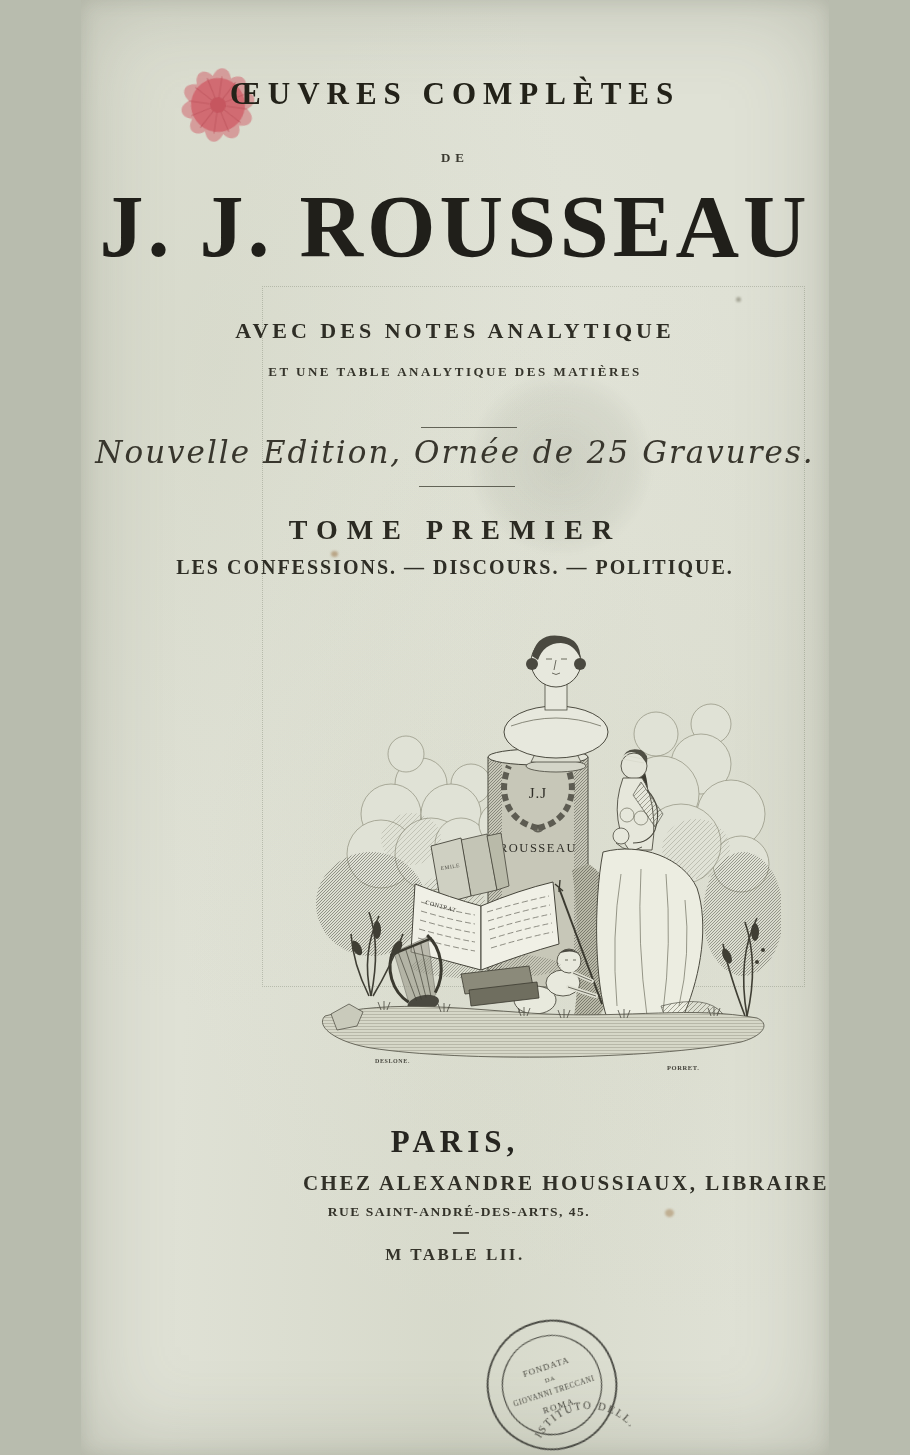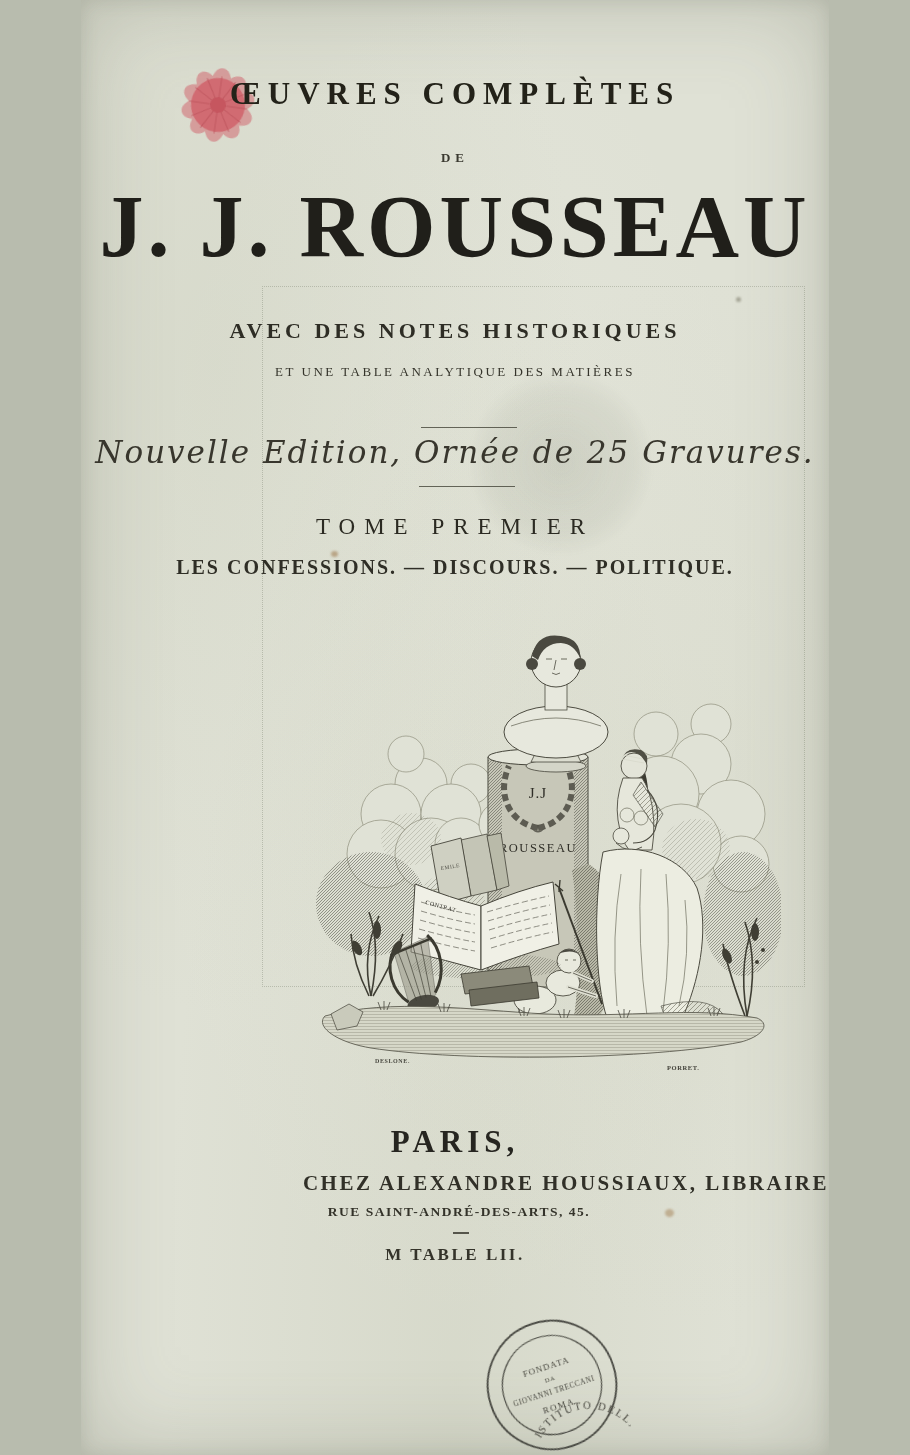--- a/index.html
+++ b/index.html
@@ -13,27 +13,27 @@
       #dfe1d5;
     box-shadow: inset 0 0 90px rgba(96,101,84,.28), inset 0 0 18px rgba(96,101,84,.18);
     font-family:"Liberation Serif","DejaVu Serif",serif;
     color:#2a2922;
   }
   .line{position:absolute;left:0;right:0;text-align:center;white-space:nowrap;}
   .series-title{top:76px;font-size:31px;font-weight:700;letter-spacing:7px;color:#232219;}
   .connector{top:150px;font-size:13px;font-weight:700;letter-spacing:5px;color:#3a3930;}
   .author{top:176px;font-size:88px;font-weight:700;letter-spacing:4px;color:#201f1a;}
   .subtitle1{top:318px;font-size:22px;font-weight:700;letter-spacing:4px;color:#2e2d25;}
-  .subtitle2{top:364px;font-size:13px;font-weight:400;letter-spacing:2.5px;color:#35342b;}
+  .subtitle2{top:364px;font-size:13px;font-weight:700;letter-spacing:2.5px;color:#35342b;}
   .rule{position:absolute;left:50%;width:96px;height:0;border-top:1.5px solid rgba(58,57,46,.75);}
   .rule1{top:427px;margin-left:-34px;}
   .rule2{top:486px;margin-left:-36px;}
   .edition{top:434px;font-size:31px;font-style:italic;letter-spacing:2px;
     font-family:"DejaVu Serif",serif;color:#38362d;}
-  .tome{top:514px;font-size:23px;font-weight:400;letter-spacing:9px;color:#2b2a22;}
+  .tome{top:514px;font-size:28px;font-weight:700;letter-spacing:9px;color:#2b2a22;}
   .contents{top:556px;font-size:20px;font-weight:700;letter-spacing:2px;color:#2f2e26;}
   .city{top:1124px;font-size:31px;font-weight:700;letter-spacing:5px;color:#262520;}
   .publisher{top:1171px;font-size:21px;font-weight:700;letter-spacing:2.5px;color:#313028;text-align:right;}
   .address{top:1204px;font-size:13.5px;font-weight:700;letter-spacing:1.5px;color:#34332a;padding-left:8px;}
   .dashrule{position:absolute;left:50%;top:1232px;width:16px;height:0;margin-left:-2px;
     border-top:2px solid rgba(52,51,42,.8);}
   .year{top:1245px;font-size:17px;font-weight:700;letter-spacing:2.5px;color:#34332a;}
   .frame{position:absolute;left:181px;top:286px;width:541px;height:699px;
     border:1px dotted rgba(108,115,96,.32);}
   .ghost-stamp{position:absolute;left:388px;top:372px;width:184px;height:182px;border-radius:50%;
@@ -90,21 +90,21 @@
       </defs>
   </svg>
 
   <div class="frame"></div>
   <div class="ghost-stamp"></div>
 
   <div class="line series-title">ŒUVRES COMPLÈTES</div>
   <div class="line connector">DE</div>
   <div class="line author">J. J. ROUSSEAU</div>
 
-  <div class="line subtitle1">AVEC DES NOTES HISTORIQUES</div>
+  <div class="line subtitle1">AVEC DES NOTES ANALYTIQUE</div>
   <div class="line subtitle2">ET UNE TABLE ANALYTIQUE DES MATIÈRES</div>
 
   <div class="rule rule1"></div>
   <div class="line edition">Nouvelle Edition, Ornée de 25 Gravures.</div>
   <div class="rule rule2"></div>
 
   <div class="line tome">TOME PREMIER</div>
   <div class="line contents">LES CONFESSIONS. — DISCOURS. — POLITIQUE.</div>
 
   <svg viewBox="0 0 470 466" style="position:absolute;left:230px;top:614px;width:470px;height:466px">

